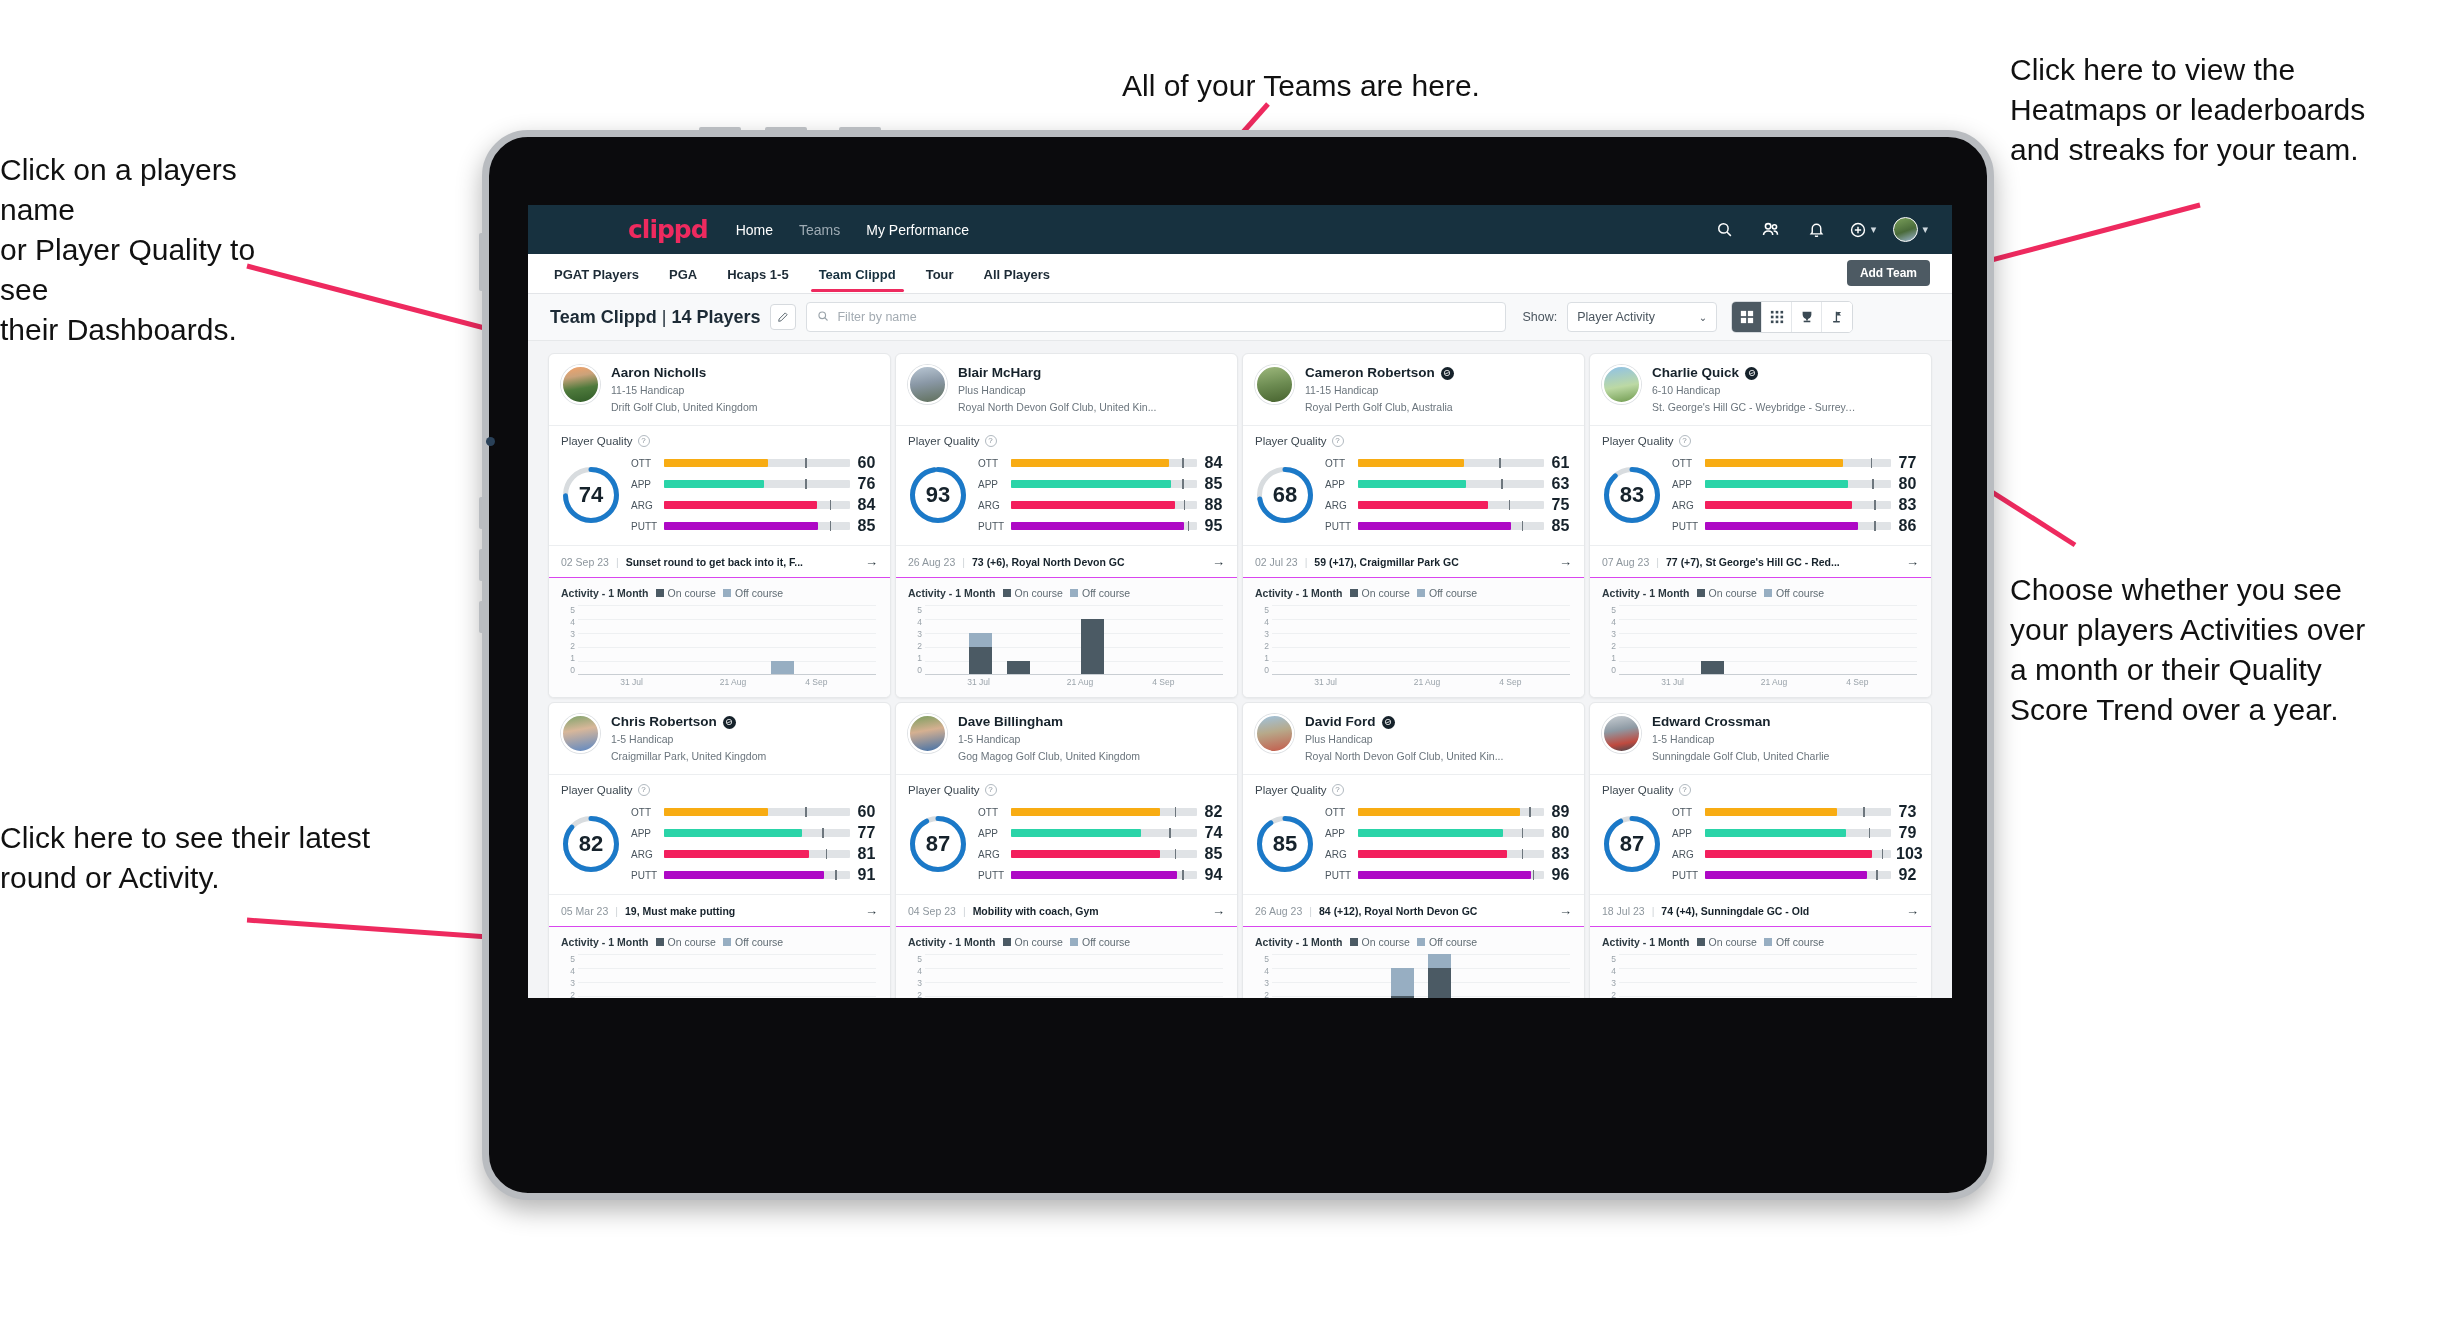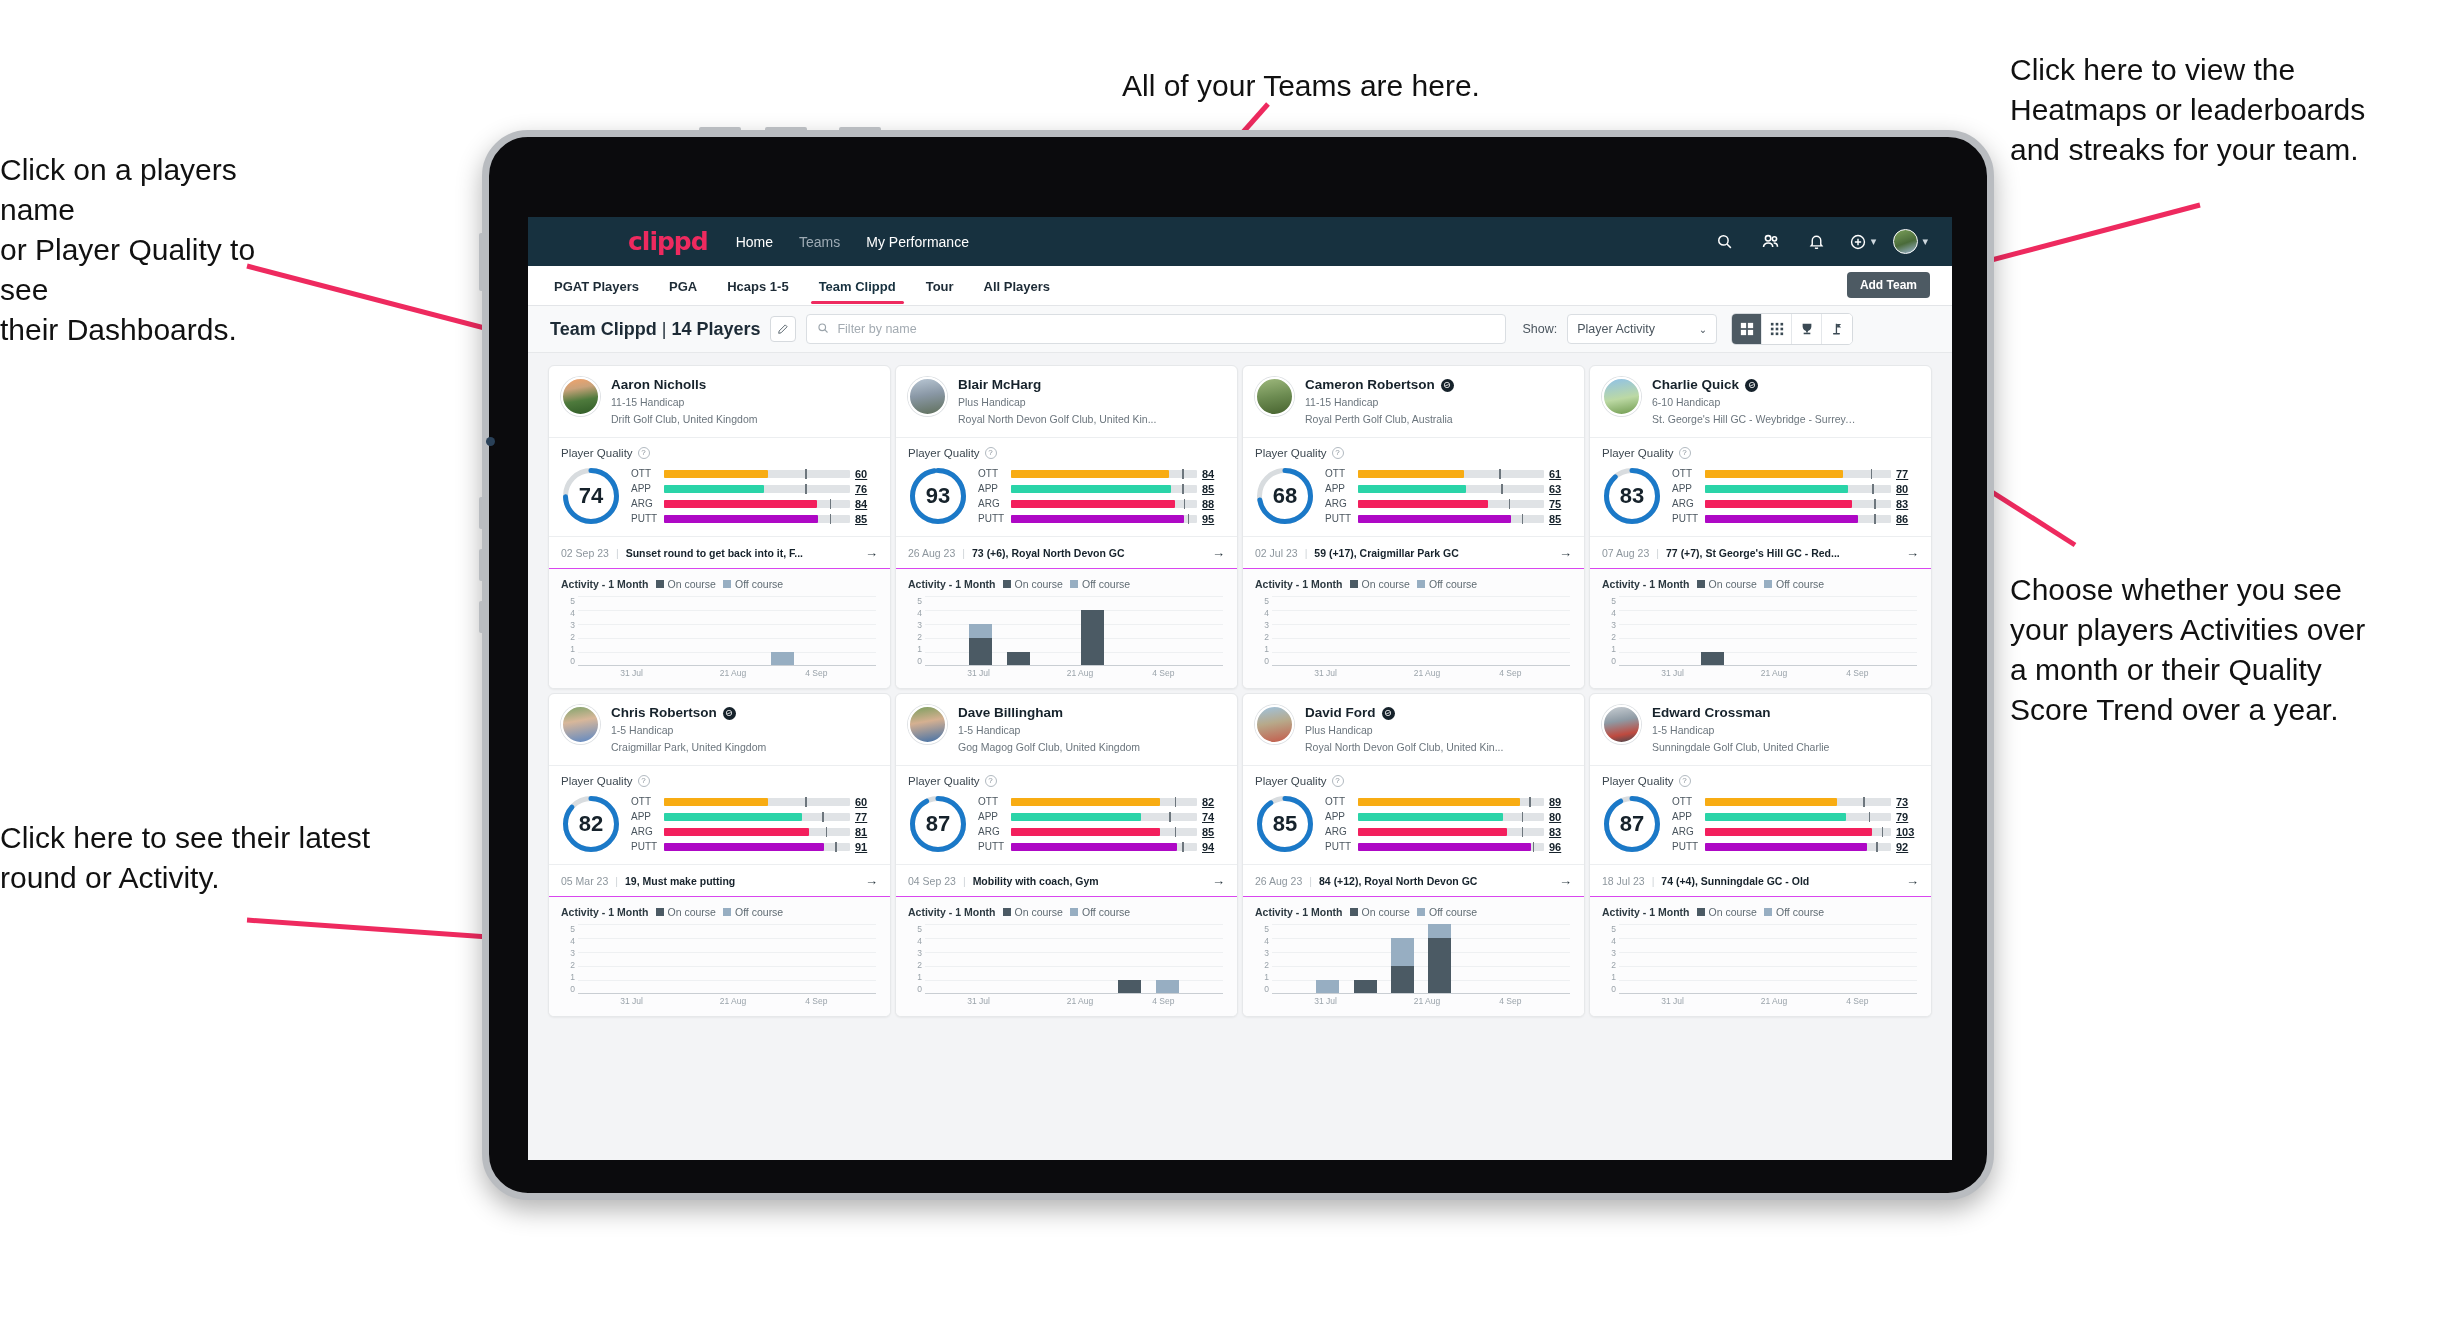--- a/index.html
+++ b/index.html
@@ -40,24 +40,23 @@
   .btn-left-b { left: -10px; top: 360px; width: 7px; height: 32px; }
   .btn-left-c { left: -10px; top: 412px; width: 7px; height: 32px; }
   .btn-left-d { left: -10px; top: 464px; width: 7px; height: 32px; }
   .lens { position:absolute; left: -3px; top: 300px; width: 9px; height: 9px;
           background: #2a4158; border-radius: 50%; }
 
   
   #screen {
     position: absolute;
     left: 39px; top: 68px;
-    width: 1424px; height: 943px;
+    width: 1424px; height: 793px;
     background: #f3f4f6;
     overflow: hidden;
-    margin-top: 12px;
   }
 
   
   .topnav {
     height: 49px; background: #17313f;
     display: flex; align-items: center; padding: 0 24px;
   }
   .brand {
     color: #ee2a5f; font-size: 25px; font-weight: 700;
     letter-spacing: -1px; font-family: "DejaVu Sans", sans-serif;
@@ -193,21 +192,21 @@
     justify-content:center; font-size: 22px; font-weight: 600; color: #16222b;
   }
   .metrics { flex: 1; display: flex; flex-direction: column; gap: 3px; }
   .mrow { display: flex; align-items: center; gap: 5px; }
   .mlab { font-size: 10px; color: #4a555e; width: 28px; font-weight: 500; }
   .mbar {
     position: relative; flex: 1; height: 8px; background: #e0e3e6; border-radius: 1px;
   }
   .mfill { position: absolute; left:0; top:0; bottom:0; border-radius: 1px; }
   .mtick { position: absolute; top: -1px; bottom: -1px; width: 1.5px; background: #6d767d; }
-  .mval { font-size: 11px; font-weight: 700; color: #16222b; width: 23px; text-align: left; text-decoration: underline; }
+  .mval { font-size: 16px; font-weight: 700; color: #16222b; width: 23px; text-align: center; }
 
   .roundrow {
     border-top: 1px solid #eceef0; padding: 8px 12px;
     display: flex; align-items: center; gap: 7px; font-size: 10.5px;
   }
   .rdate { color: #8d969d; white-space: nowrap; }
   .rsep { color: #cfd4d8; }
   .rtitle {
     font-weight: 700; color: #16222b; flex: 1; white-space: nowrap;
     overflow: hidden; text-overflow: ellipsis;

